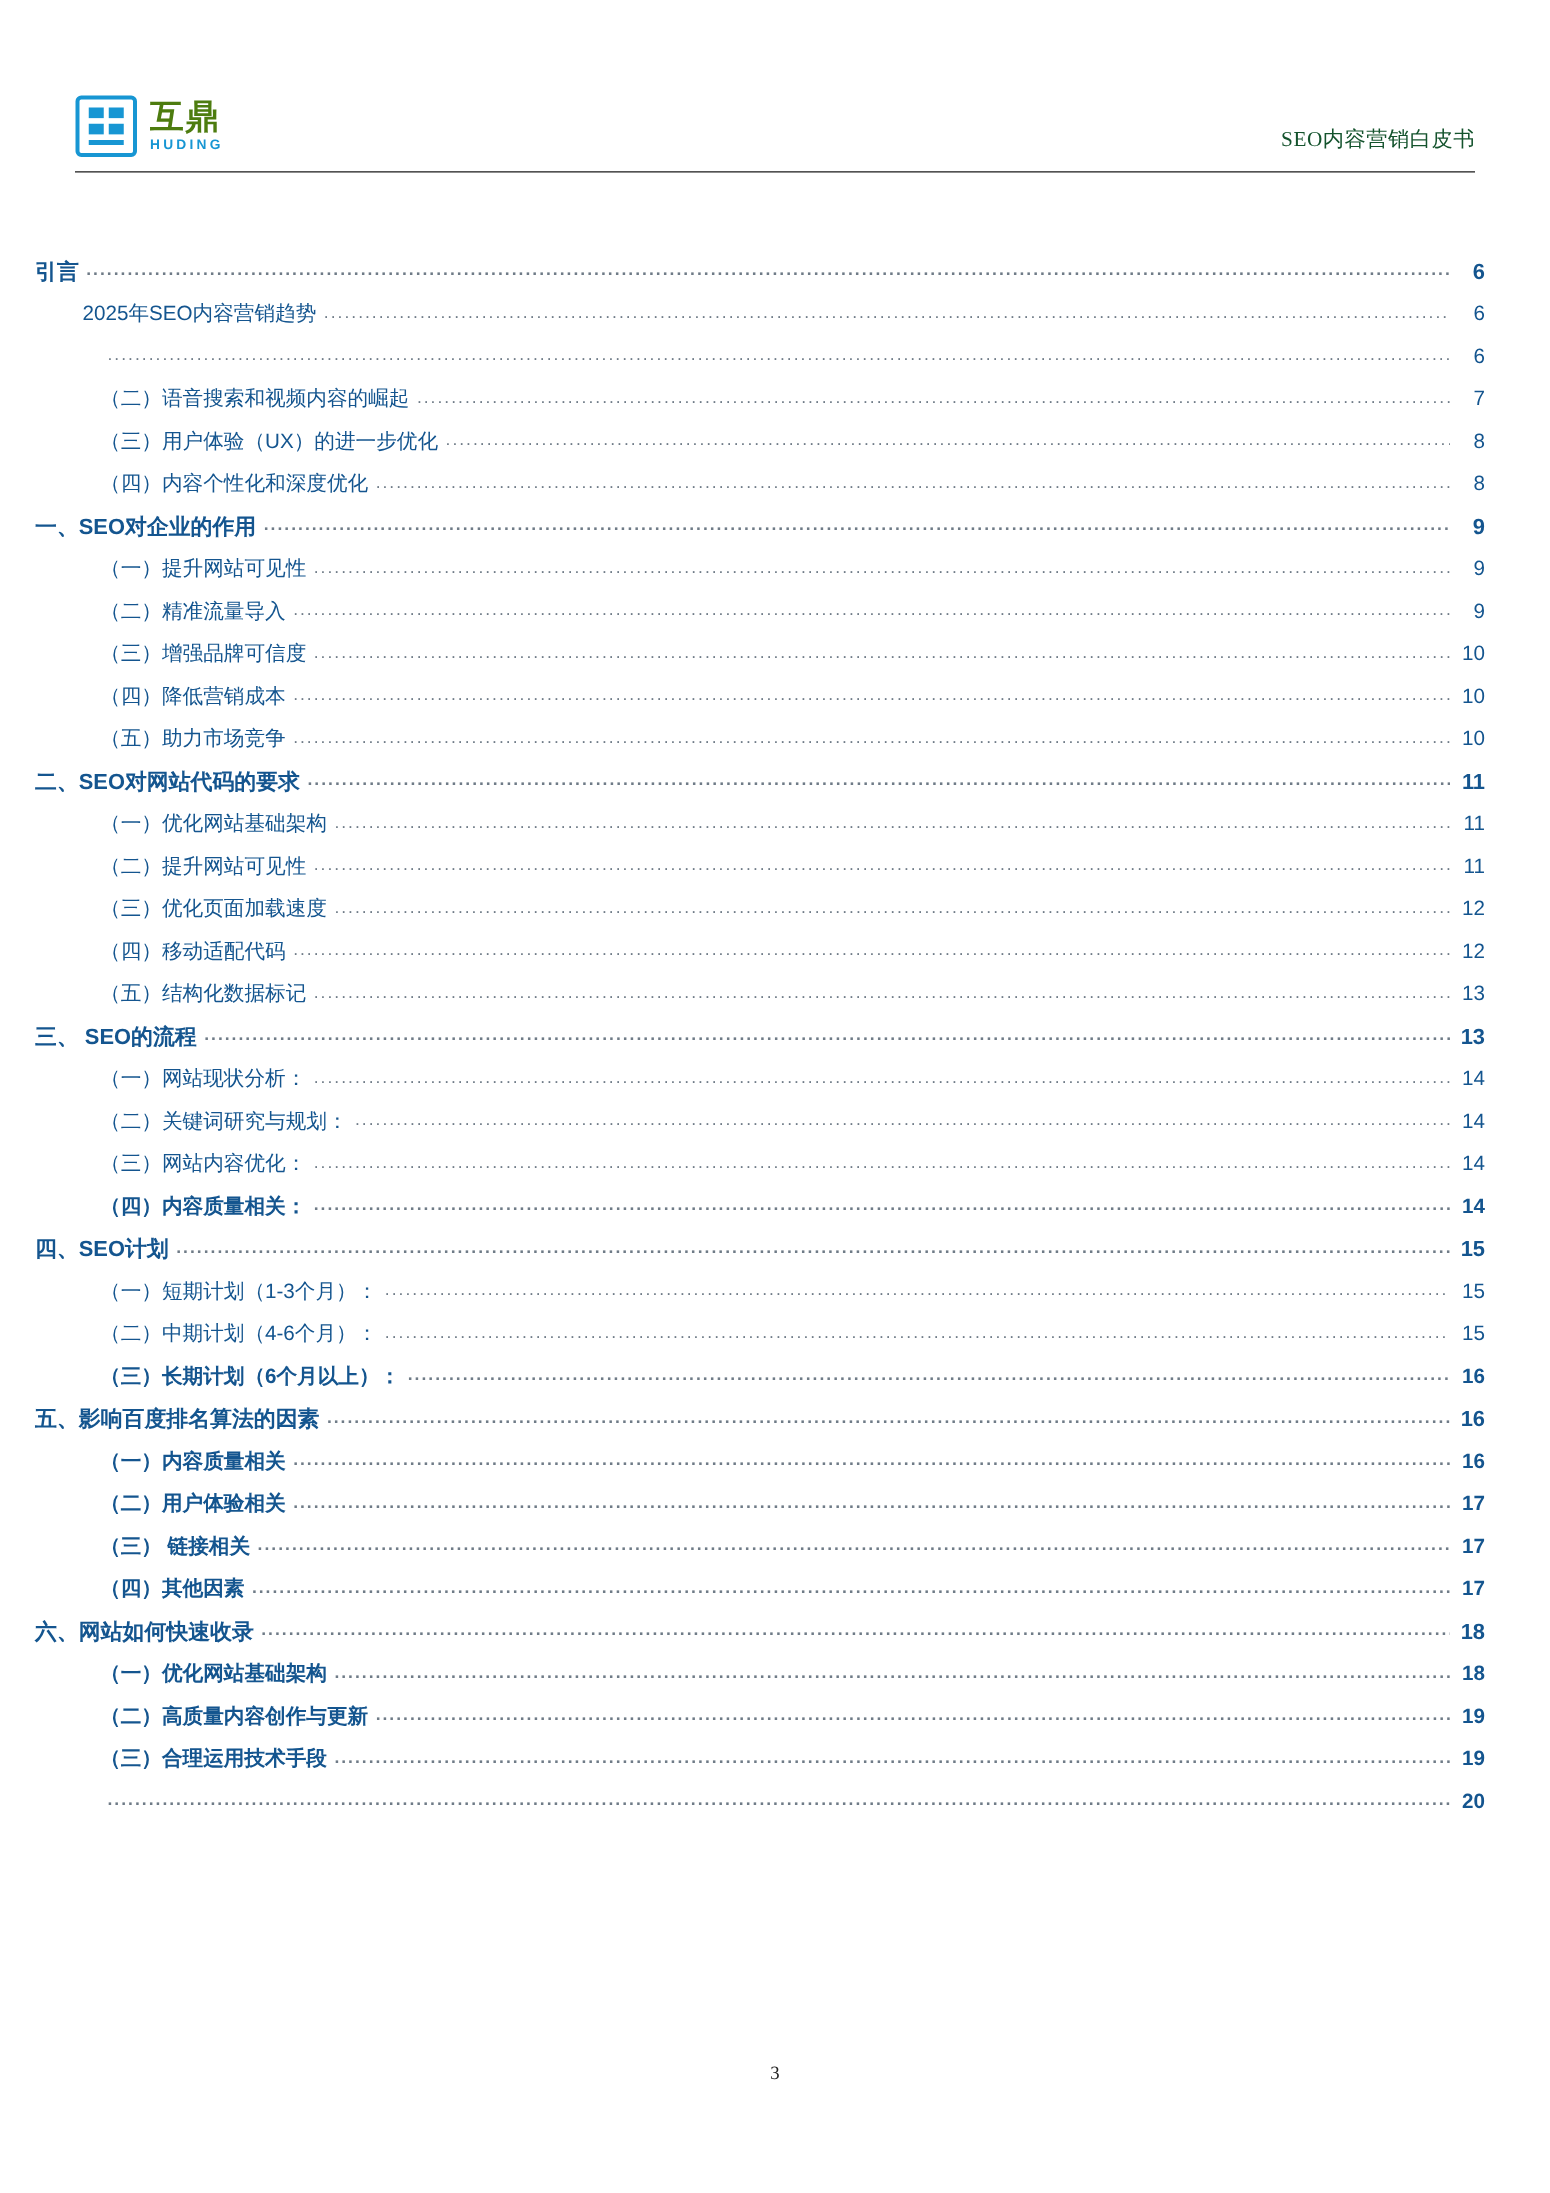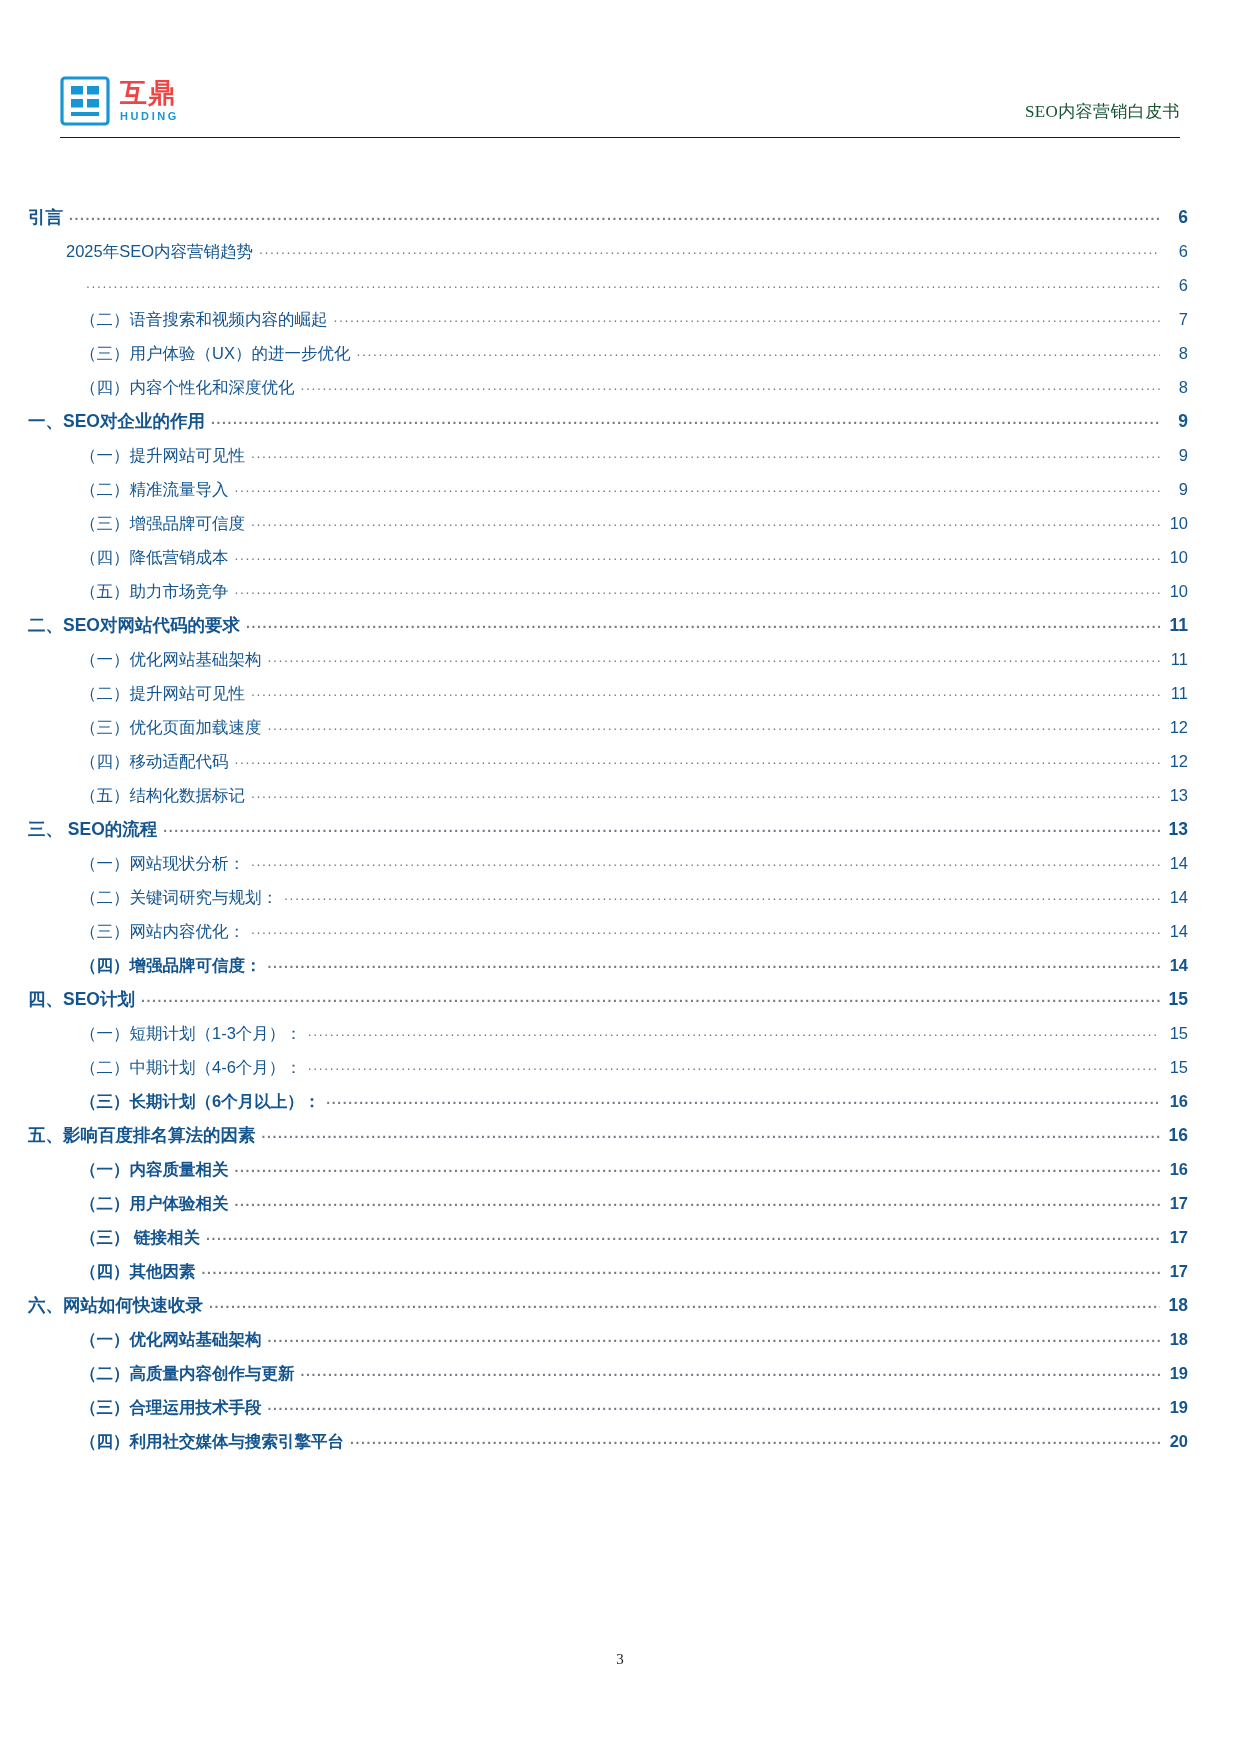--- a/index.html
+++ b/index.html
@@ -52,21 +52,21 @@
   }
   .logo-text {
     display: flex;
     flex-direction: column;
     justify-content: center;
     line-height: 1;
   }
   .logo-cn {
     font-size: 27px;
     font-weight: 700;
-    color: #ef4444;
+    color: #4d7c0f;
     letter-spacing: 1px;
     font-family: Liberation Serif, serif;
   }
   .logo-en {
     font-size: 11px;
     font-weight: 700;
     color: #1796d3;
     letter-spacing: 2.6px;
     margin-top: 4px;
   }
@@ -281,21 +281,21 @@
         <span class="lbl">（二）关键词研究与规划：</span>
         <span class="dots">........................................................................................................................................................................................................</span>
         <span class="pg">14</span>
       </div>
       <div class="toc-row lvl3">
         <span class="lbl">（三）网站内容优化：</span>
         <span class="dots">........................................................................................................................................................................................................</span>
         <span class="pg">14</span>
       </div>
       <div class="toc-row lvl3b bold">
-        <span class="lbl">（四）增强品牌可信度：</span>
+        <span class="lbl">（四）内容质量相关：</span>
         <span class="dots">........................................................................................................................................................................................................</span>
         <span class="pg">14</span>
       </div>
       <div class="toc-row lvl1 bold">
         <span class="lbl">四、SEO计划</span>
         <span class="dots">........................................................................................................................................................................................................</span>
         <span class="pg">15</span>
       </div>
       <div class="toc-row lvl3">
         <span class="lbl">（一）短期计划（1-3个月）：</span>
@@ -351,21 +351,20 @@
         <span class="lbl">（二）高质量内容创作与更新</span>
         <span class="dots">........................................................................................................................................................................................................</span>
         <span class="pg">19</span>
       </div>
       <div class="toc-row lvl3b bold">
         <span class="lbl">（三）合理运用技术手段</span>
         <span class="dots">........................................................................................................................................................................................................</span>
         <span class="pg">19</span>
       </div>
       <div class="toc-row lvl3b bold">
-        <span class="lbl">（四）利用社交媒体与搜索引擎平台</span>
         <span class="dots">........................................................................................................................................................................................................</span>
         <span class="pg">20</span>
       </div>
     </div>
 
   <div class="footer">3</div>
 
 </div>
 
 </body></html>

